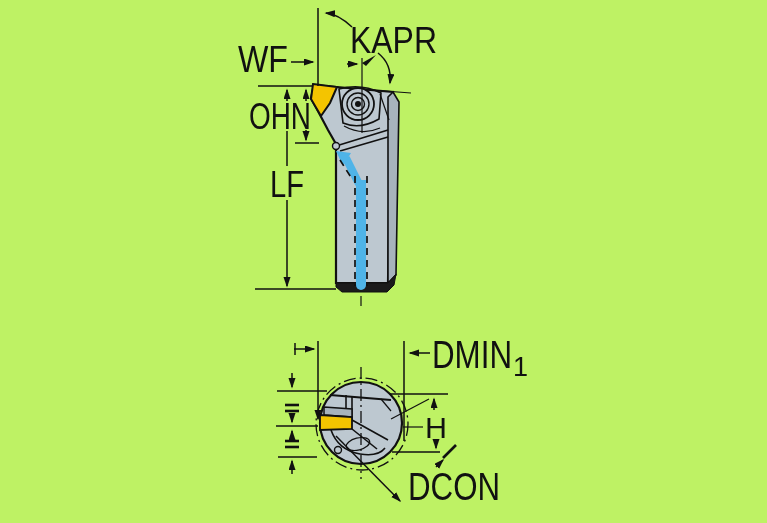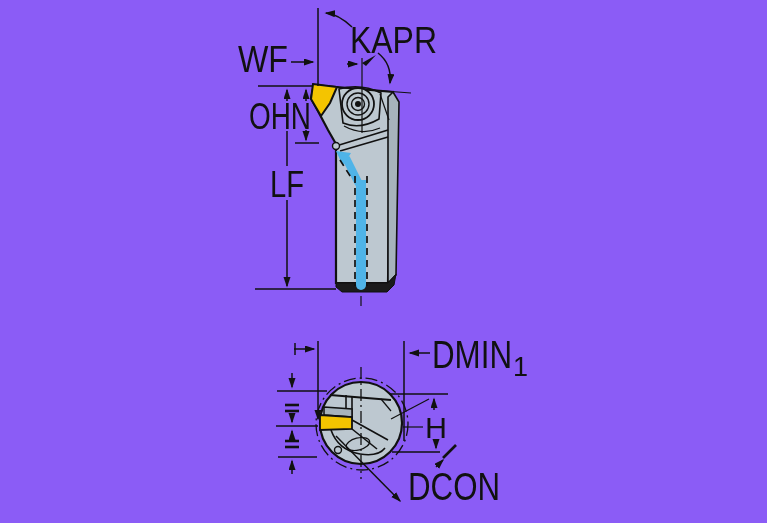--- a/index.html
+++ b/index.html
@@ -1,16 +1,16 @@
 <!DOCTYPE html>
 <html><head>
 <meta charset="utf-8">
 <style>
   html,body{margin:0;padding:0;background:#fff;}
-  .stage{position:relative;width:767px;height:523px;background:#8b5cf6;overflow:hidden;}
+  .stage{position:relative;width:767px;height:523px;background:#bef264;overflow:hidden;}
   svg{display:block;}
   .lbl{font-family:"Liberation Sans","DejaVu Sans",sans-serif;fill:#111;}
   .dim{stroke:#111;stroke-width:1.5;fill:none;}
   .thin{stroke:#111;stroke-width:1.2;fill:none;}
   .out{stroke:#111;stroke-width:2.2;}
   .med{stroke:#111;stroke-width:1.6;fill:none;}
   .eq{stroke:#111;stroke-width:2.6;}
   .dashdot{stroke:#111;stroke-width:1.3;fill:none;stroke-dasharray:12 4 2 4;}
   .cooldash{stroke:#111;stroke-width:1.7;fill:none;stroke-dasharray:7 5;}
 </style>

